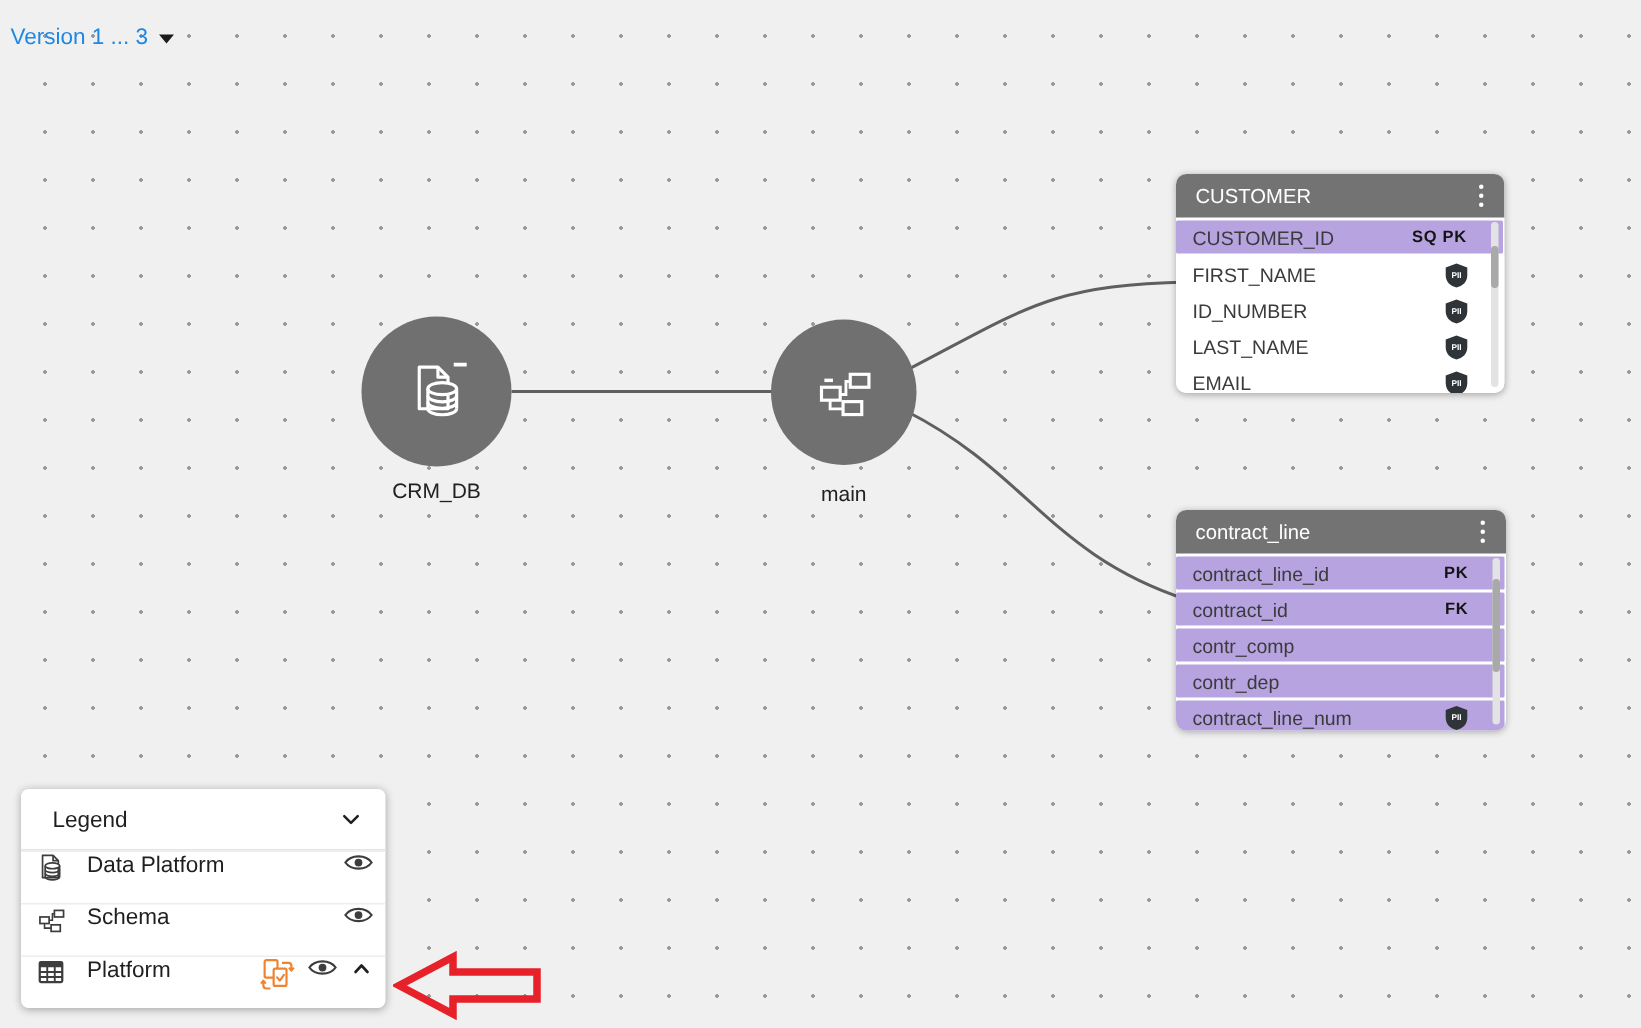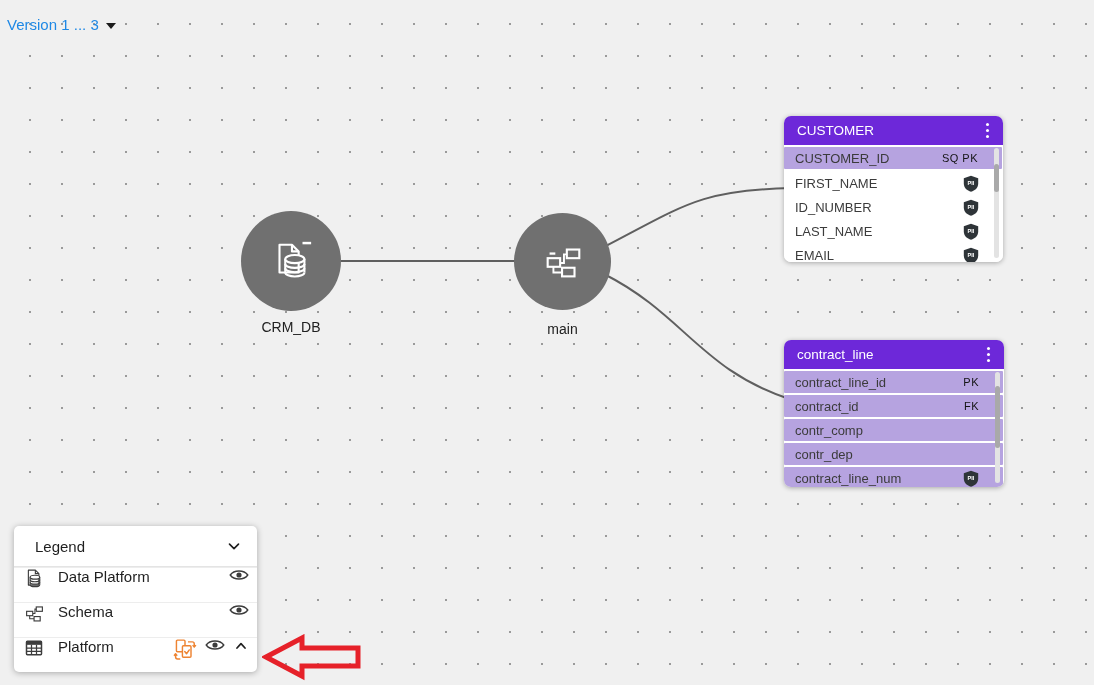--- a/index.html
+++ b/index.html
@@ -48,38 +48,38 @@
   }
 
   
   .card {
     position: absolute; z-index: 3;
     background: #ffffff; border-radius: 7px;
     box-shadow: 0 1px 5px rgba(0,0,0,0.30);
     overflow: hidden;
   }
   .card-header {
-    height: 29px; background: #6d28d9; color: #ffffff;
+    height: 29px; background: #737373; color: #ffffff;
     display: flex; align-items: center;
     padding: 0 10px 0 13px; font-size: 13.5px; font-weight: 500;
   }
   .card-header .htitle { flex: 1; }
   .dots { display: flex; flex-direction: column; gap: 3px; padding: 4px; cursor: pointer; }
   .dots i { width: 3px; height: 3px; border-radius: 50%; background: #fff; }
   .rows { padding-top: 2px; }
   .crow {
     position: relative; height: 24px;
     display: flex; align-items: center;
     padding: 0 24px 0 11px;
     font-size: 13px; color: #3b3b3b;
     background: #ffffff;
   }
   .crow.hl { height: 22px; margin-bottom: 2px; background: #b6a3e0; border-radius: 1px; margin-right: 1px; }
   .crow .cname { flex: 1; white-space: nowrap; overflow: hidden; }
-  .crow .keytag { font-size: 11px; font-weight: 400; color: #141414; letter-spacing: 0.5px; text-align: right; }
+  .crow .keytag { font-size: 11px; font-weight: 700; color: #141414; letter-spacing: 0.5px; text-align: right; }
   .pii { width: 16px; height: 17px; display: inline-flex; }
   .scrolltrack {
     position: absolute; top: 32px; bottom: 4px; right: 4px; width: 5px;
     background: #e3e3e3; border-radius: 3px; z-index: 4;
   }
   .scrollthumb { position: absolute; left: 0; width: 5px; background: #a9a9a9; border-radius: 3px; }
 
   
   .legend {
     position: absolute; left: 14px; top: 526px; width: 243px; z-index: 5;

